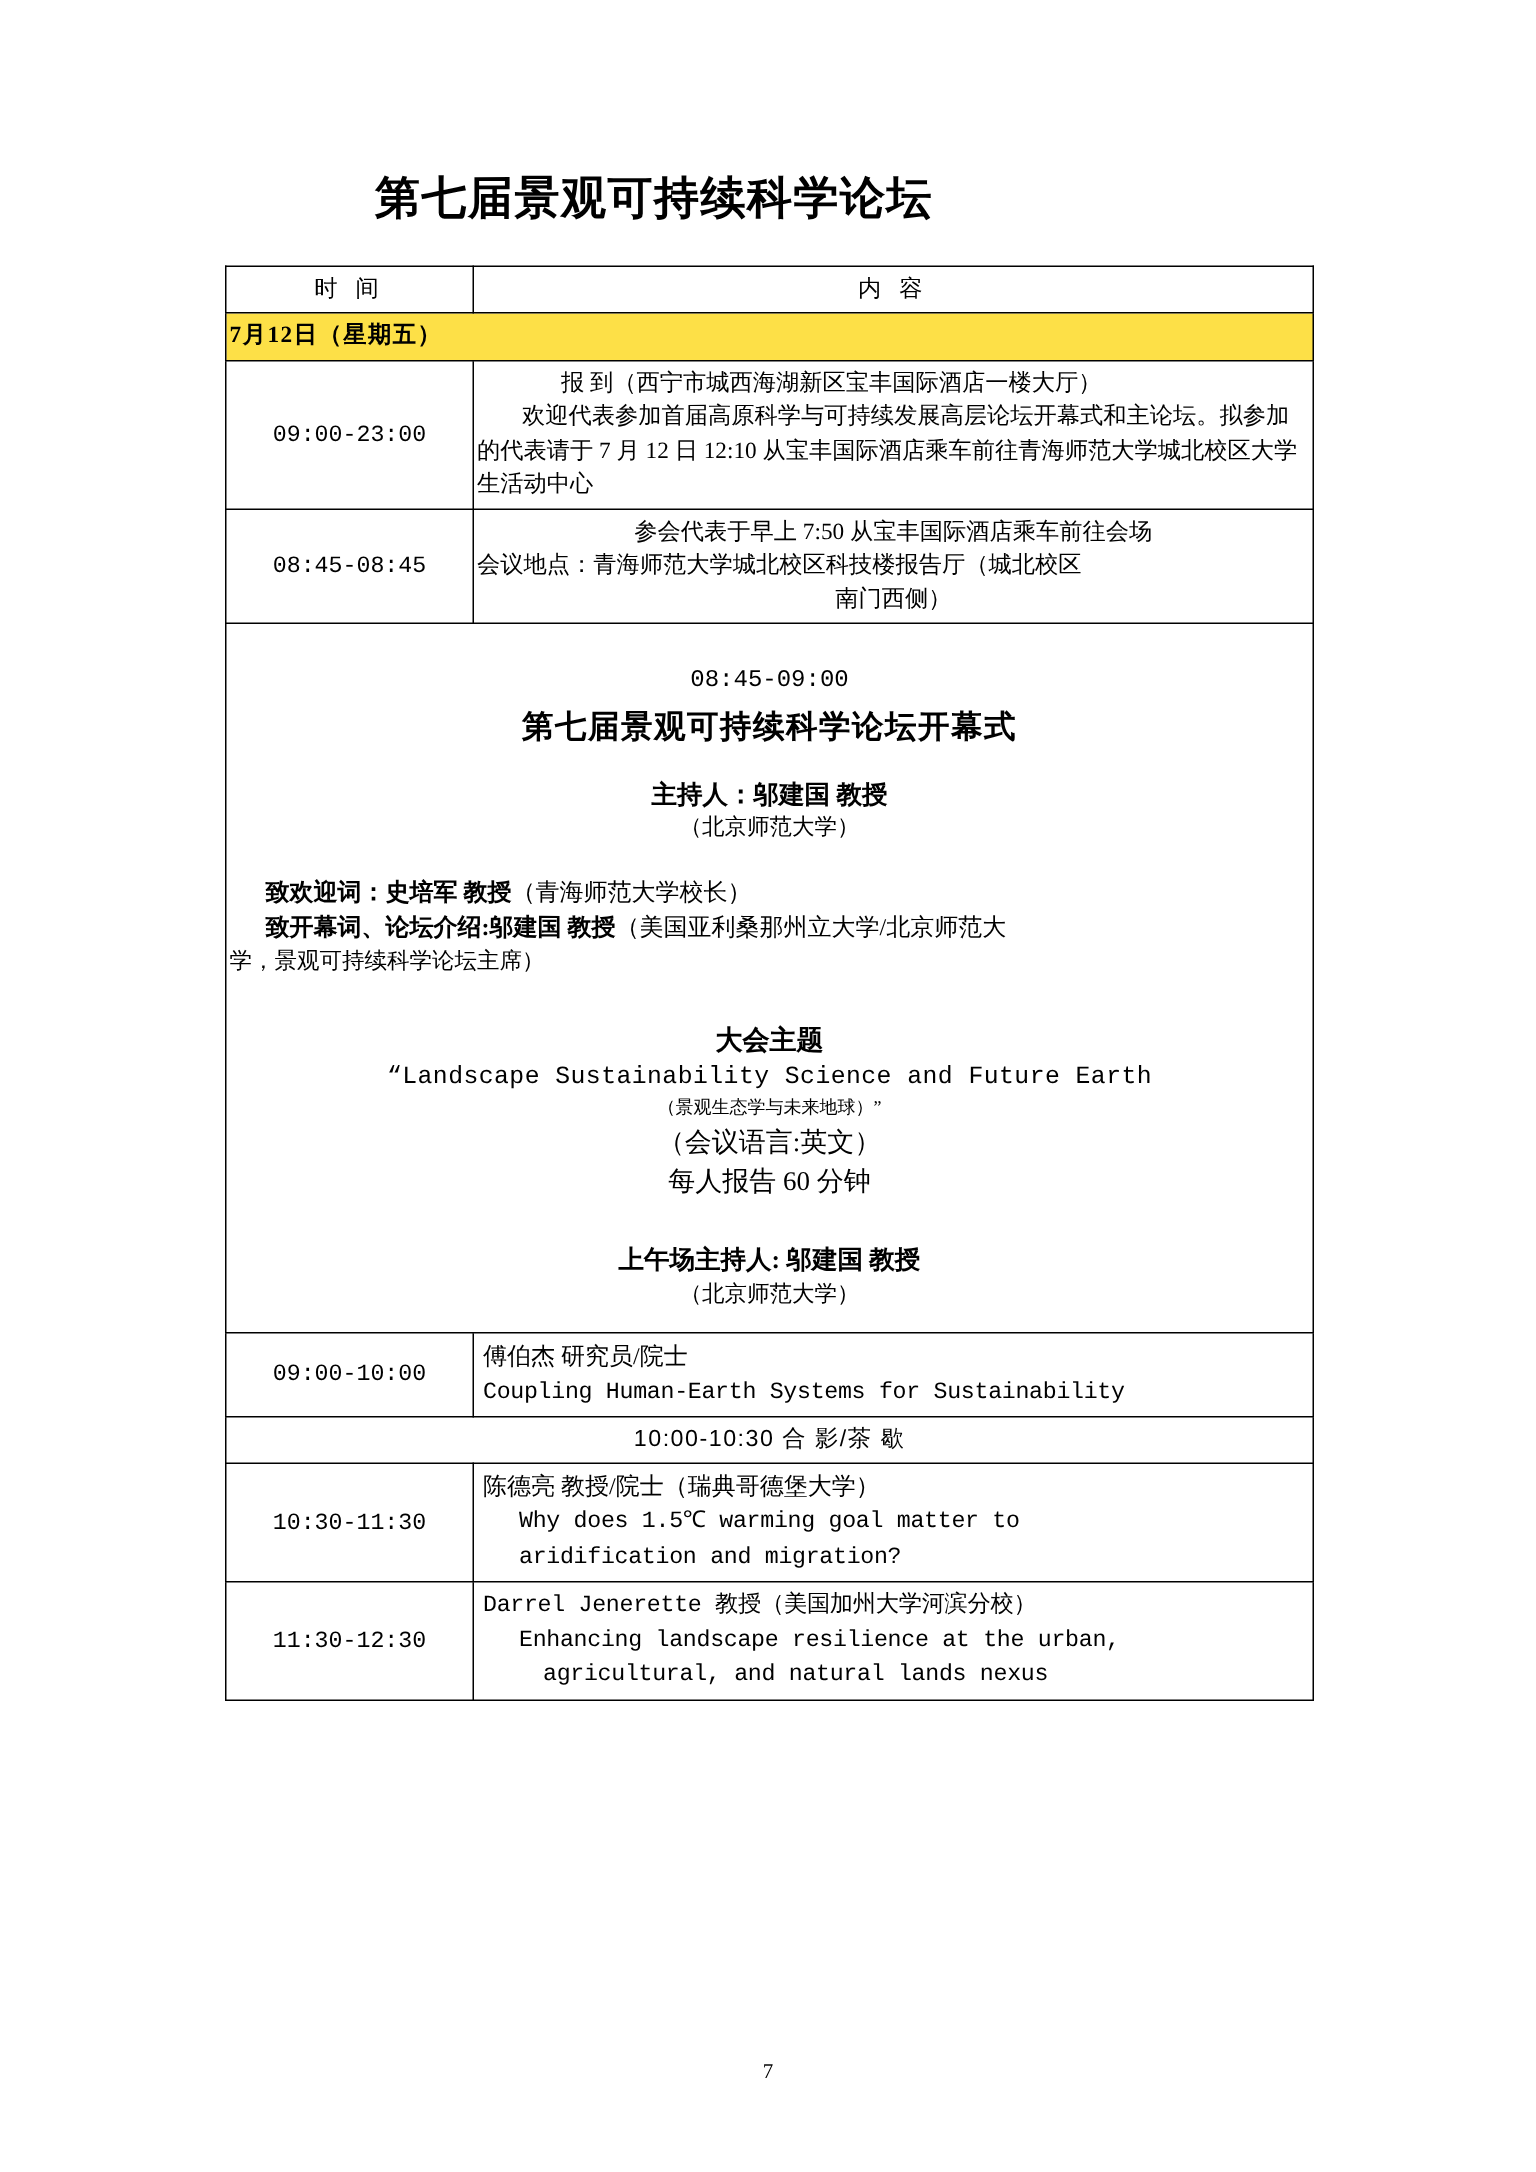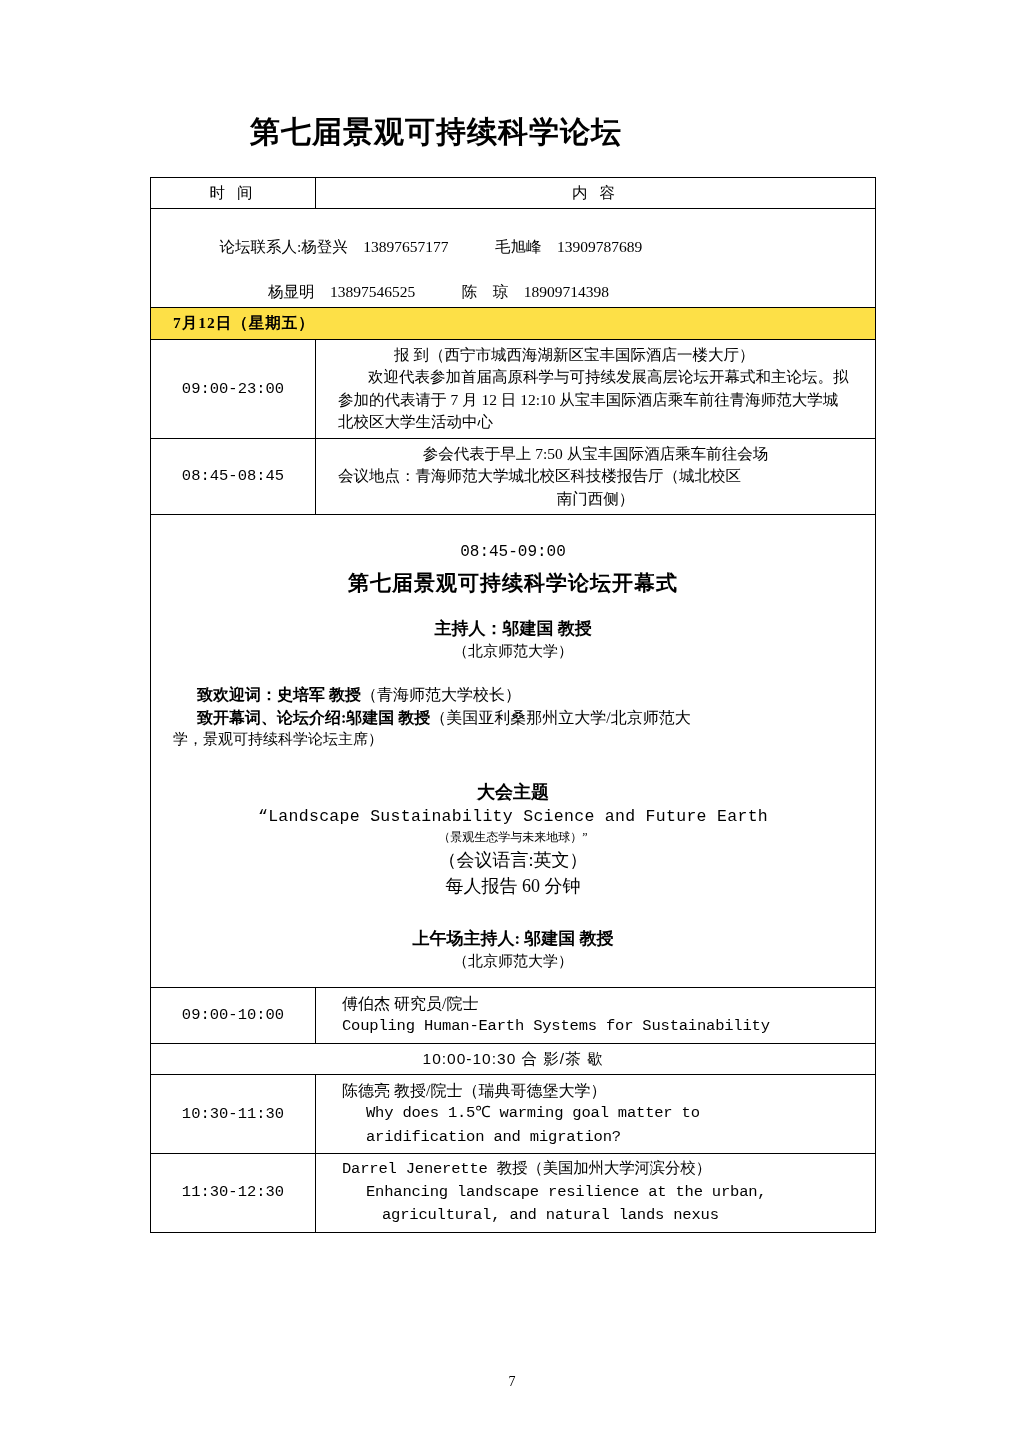--- a/index.html
+++ b/index.html
@@ -30,21 +30,21 @@
     margin: 0 0 24px 0;
   }
   table.agenda {
     width: 725px;
     border-collapse: collapse;
     table-layout: fixed;
     font-family: "Liberation Serif", serif;
   }
   table.agenda td {
     border: 1px solid #000;
-    padding: 4px 22px;
+    padding: 4px 2px;
     vertical-align: middle;
     font-size: 15.5px;
     line-height: 1.45;
     margin-top: 14px;
   }
   col.time-col { width: 165px; }
   col.content-col { width: 560px; }
 
   .hdr td {
     text-align: center;
@@ -172,28 +172,20 @@
       <col class="time-col">
       <col class="content-col">
     </colgroup>
     <tbody>
 
       <tr class="hdr">
         <td>时 间</td>
         <td>内 容</td>
       </tr>
 
-      <tr>
-        <td colspan="2" class="contact-cell">
-          <div class="nowrap">
-            <span class="contact-label">论坛联系人:</span><span>杨登兴　13897657177　　　毛旭峰　13909787689</span>
-          </div>
-          <div class="nowrap" style="padding-left:95px;">杨显明　13897546525　　　陈　琼　18909714398</div>
-        </td>
-      </tr>
 
       <tr class="daybar">
         <td colspan="2">7月12日（星期五）</td>
       </tr>
 
       <tr>
         <td class="time-cell">09:00-23:00</td>
         <td class="content-cell">
           <div class="indent2">报 到（西宁市城西海湖新区宝丰国际酒店一楼大厅）</div>
           <div class="indent1">欢迎代表参加首届高原科学与可持续发展高层论坛开幕式和主论坛。拟参加的代表请于 7 月 12 日 12:10 从宝丰国际酒店乘车前往青海师范大学城北校区大学生活动中心</div>

